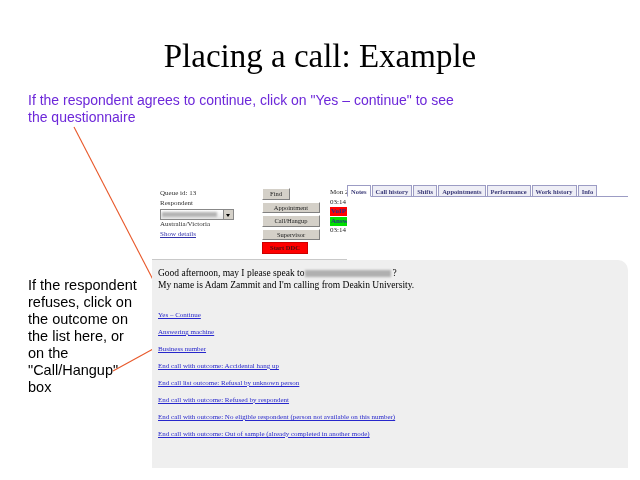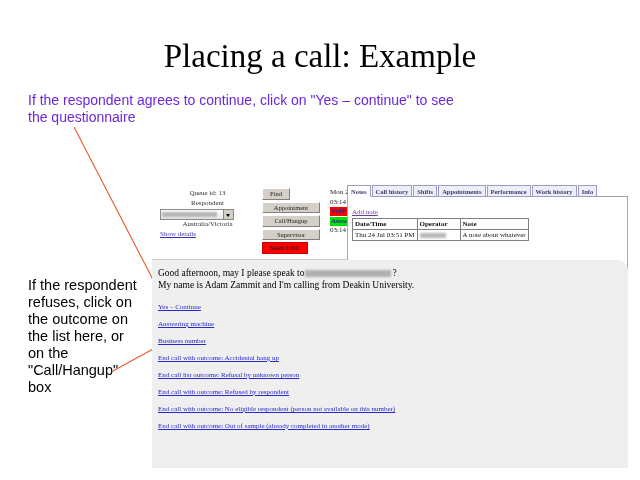--- a/index.html
+++ b/index.html
@@ -85,21 +85,21 @@
   
   .call-info {
     position: absolute;
     left: 8px;
     top: 6px;
     width: 95px;
     font-size: 7px;
     line-height: 9.5px;
     color: #333333;
   }
-  .call-info .line { white-space: nowrap; text-align: center; }
+  .call-info .line { white-space: nowrap; }
   .respondent-select {
     display: block;
     margin-top: 1px;
     width: 72px;
     height: 9px;
     border: 1px solid #888888;
     background: linear-gradient(to bottom,#ffffff,#e6e6e6);
     position: relative;
   }
   .respondent-select .redact {
@@ -298,21 +298,21 @@
   }
   .outcome-link {
     display: block;
     font-size: 7px;
     line-height: 8px;
     color: #2727cc;
     text-decoration: underline;
     margin-top: 9px;
     white-space: nowrap;
   }
-  .outcome-link.first { margin-top: 12px; }
+  .outcome-link.first { margin-top: 20px; }
 </style>
 </head>
 <body>
 
 <div id="slide-title">Placing a call: Example</div>
 
 <div id="intro-text">If the respondent agrees to continue, click on "Yes – continue" to see the questionnaire</div>
 
 <div id="side-text">If the respondent refuses, click on the outcome on the list here, or on the "Call/Hangup" box</div>
 
@@ -361,41 +361,20 @@
       <div class="tab-row">
         <span class="tab active">Notes</span>
         <span class="tab">Call history</span>
         <span class="tab">Shifts</span>
         <span class="tab">Appointments</span>
         <span class="tab">Performance</span>
         <span class="tab">Work history</span>
         <span class="tab">Info</span>
         <span class="tab filler"></span>
       </div>
-      <div class="tab-body">
-        <a class="add-note-link" href="#">Add note</a>
-        <table class="notes-table">
-          <thead>
-            <tr>
-              <th>Date/Time</th>
-              <th>Operator</th>
-              <th>Note</th>
-            </tr>
-          </thead>
-          <tbody>
-            <tr>
-              <td>Thu 24 Jul 03:51 PM</td>
-              <td class="op-cell">
-                  <span class="redact2"></span>
-                </td>
-              <td>A note about whatever</td>
-            </tr>
-          </tbody>
-        </table>
-      </div>
     </div>
   </div>
 
   <div class="lower">
     <div class="script-line">
       <span>Good afternoon, may I please speak to</span><span class="name-redact"></span><span>?</span>
     </div>
     <div class="script-line">My name is Adam Zammit and I'm calling from Deakin University.</div>
 
     <a class="outcome-link first" href="#">Yes – Continue</a>

